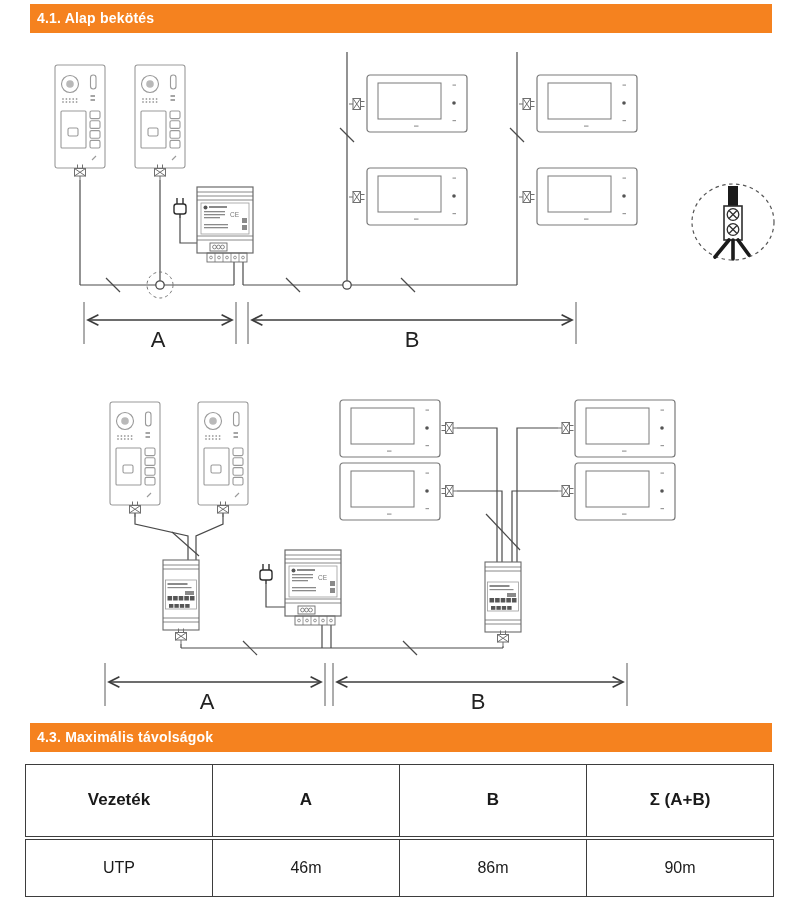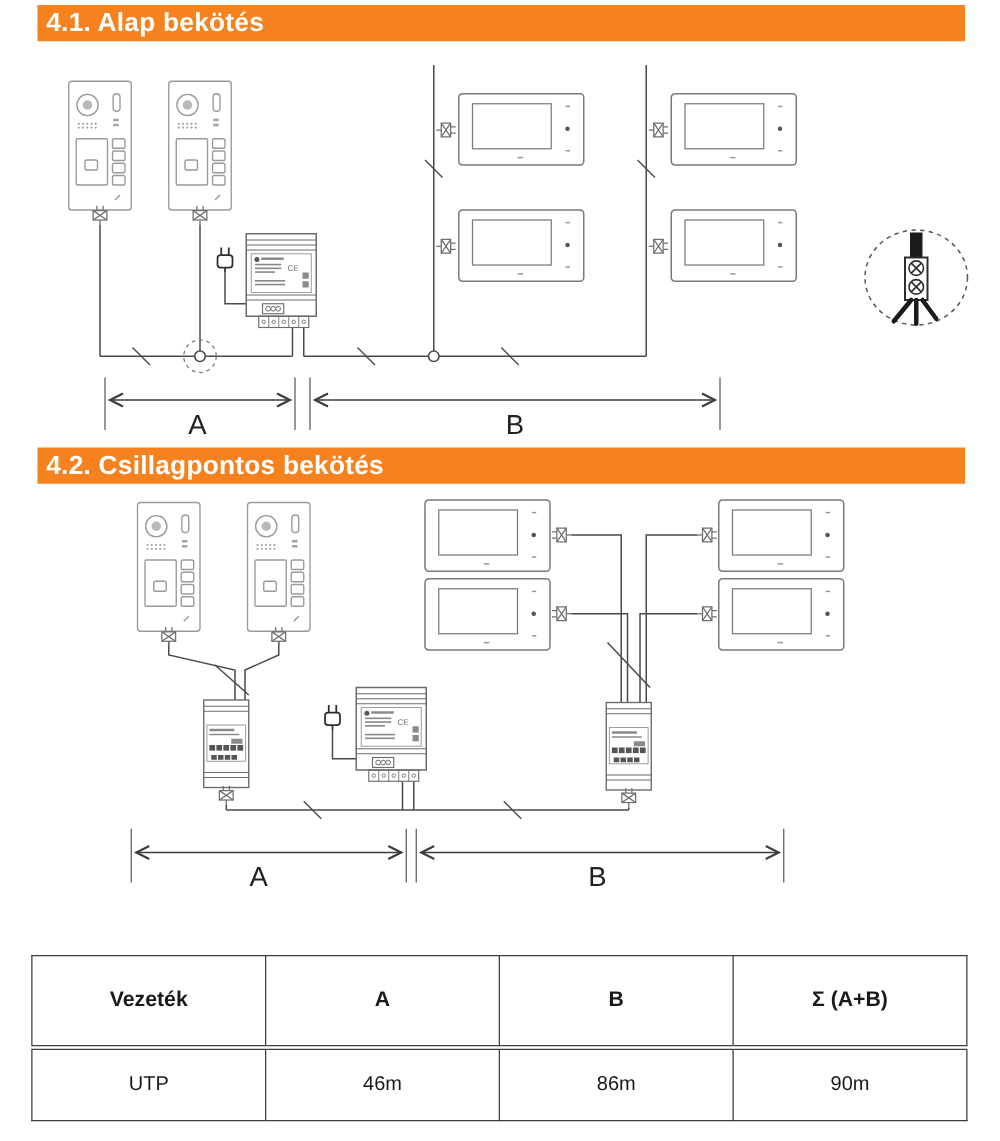--- a/index.html
+++ b/index.html
@@ -1,39 +1,39 @@
 <!DOCTYPE html>
 <html><head>
 <meta charset="utf-8">
 <style>
   html,body{margin:0;padding:0;background:#ffffff;}
   .page{position:relative;width:800px;height:913px;background:#ffffff;overflow:hidden;
         font-family:"Liberation Sans",sans-serif;}
   .bar{position:absolute;left:30px;width:742px;height:29px;background:#F5821F;
-       color:#ffffff;font-weight:bold;font-size:21px;line-height:29px;
+       color:#ffffff;font-weight:bold;font-size:14px;line-height:29px;
        padding-left:7px;box-sizing:border-box;letter-spacing:.2px;}
   .diag{position:absolute;left:0;}
   .dist-table{position:absolute;left:25px;top:764px;width:749px;height:133px;
        border-collapse:collapse;table-layout:fixed;font-size:16px;color:#1a1a1a;}
   .dist-table th,.dist-table td{border:1.6px solid #3d3d3d;text-align:center;
        vertical-align:middle;padding:0;}
   .dist-table th{font-weight:bold;font-size:17px;height:38px;border-bottom:4px double #3d3d3d;}
   .dist-table td{height:30px;}
   svg{display:block;}
 </style>
 </head>
 <body>
 
 <div class="page">
 
   <div class="bar" style="top:4px">
     <span>4.1. Alap bekötés</span>
   </div>
-  <div class="bar" style="top:358px">
-    <span>4.2. Csillagpontos bekötés</span>
+  <div class="bar" style="top:723px">
+    <span>4.3. Maximális távolságok</span>
   </div>
 
   <svg class="diag" style="top:33px" width="800" height="325" viewBox="0 33 800 325">
     <defs>
 
       <g id="ds" stroke="#9a9a9a" fill="none" stroke-width="1.1">
         <rect x="0" y="0" width="50" height="103" rx="2.5" fill="#ffffff"></rect>
         <circle cx="15" cy="19" r="8.5"></circle>
         <circle cx="15" cy="19" r="3.8" fill="#b9b9b9" stroke="none"></circle>
         <rect x="35.5" y="10" width="5.5" height="14" rx="2.7"></rect>

